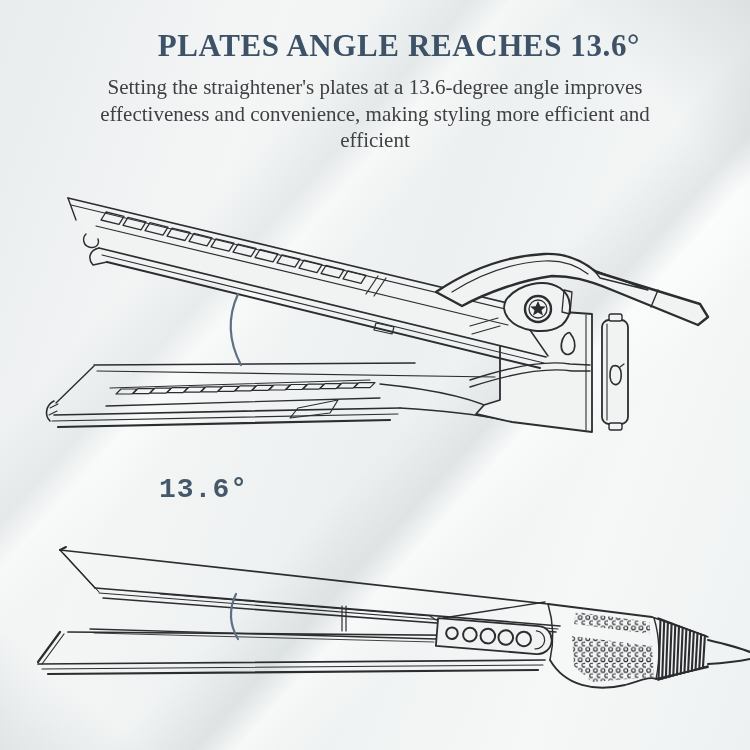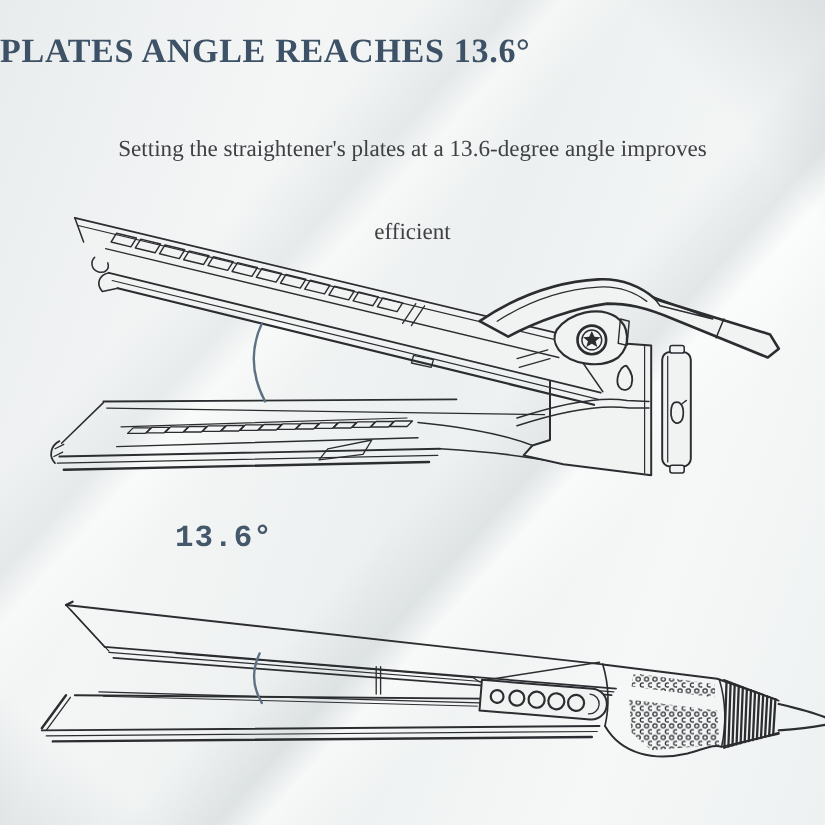--- a/index.html
+++ b/index.html
@@ -6,28 +6,28 @@
   .page{
     position:relative;width:750px;height:750px;overflow:hidden;
     background:linear-gradient(110deg,#e9eced 0%,#f4f6f6 28%,#edf0f0 52%,#f6f8f8 78%,#eef1f1 100%);
     font-family:"Liberation Serif","DejaVu Serif",serif;
   }
   .fold{position:absolute;inset:0;pointer-events:none;}
   #fold1{background:linear-gradient(132deg, rgba(0,0,0,0) 55%, rgba(164,175,180,0.22) 61%, rgba(255,255,255,0.55) 64%, rgba(0,0,0,0) 70%);}
   #fold2{background:linear-gradient(132deg, rgba(0,0,0,0) 27%, rgba(164,175,180,0.15) 33%, rgba(255,255,255,0.45) 36%, rgba(0,0,0,0) 41%);}
   #fold3{background:linear-gradient(228deg, rgba(150,160,165,0.25) 0%, rgba(0,0,0,0) 13%), linear-gradient(40deg, rgba(150,160,165,0.20) 0%, rgba(0,0,0,0) 9%);}
   .title{
-    position:absolute;top:28px;left:0;width:640px;text-align:left;
+    position:absolute;top:28px;left:0;width:640px;text-align:right;
     font-size:31px;font-weight:bold;letter-spacing:0.6px;color:#3d5266;
   }
   .subtitle{
     position:absolute;top:74px;left:0;width:750px;text-align:center;
     font-size:21px;line-height:26.5px;color:#3f4144;
   }
-  .subtitle span{display:block;margin-top:48px;}
+  .subtitle span{display:block;}
   .figure{position:absolute;left:0;width:750px;font-family:Liberation Mono, monospace;}
   #fig-open{top:168px;height:285px;}
   #fig-closed{top:530px;height:220px;}
   .figure svg{display:block;width:750px;height:100%;}
   .angle-label{position:absolute;color:#45586b;}
   #angle-open{left:159px;top:306px;font-size:28px;font-weight:bold;letter-spacing:1px;}
   
   svg .ln{stroke:#2b2d30;fill:none;stroke-linecap:round;stroke-linejoin:round;}
   svg .fl{stroke:#2b2d30;fill:#f1f3f3;stroke-linecap:round;stroke-linejoin:round;}
   svg .arc{stroke:#5c7183;fill:none;stroke-width:2.2;stroke-linecap:round;}
@@ -37,20 +37,21 @@
 
 <div class="page">
   <div class="fold" id="fold2"></div>
   <div class="fold" id="fold1"></div>
   <div class="fold" id="fold3"></div>
 
   <div class="title">PLATES ANGLE REACHES 13.6°</div>
 
   <div class="subtitle">
     <span>Setting the straightener's plates at a 13.6-degree angle improves</span>
+    <span>effectiveness and convenience, making styling more efficient and</span>
     <span>efficient</span>
   </div>
 
   <div class="figure" id="fig-open">
     <svg viewBox="0 0 750 285">
       <defs>
         <path id="ventA" d="M0,0 l18,4.4 l-5,8 l-18,-4.4 Z"></path>
         <path id="ventB" d="M0,0 l5,-5 l16,0 l-5,5 Z"></path>
       </defs>
 

